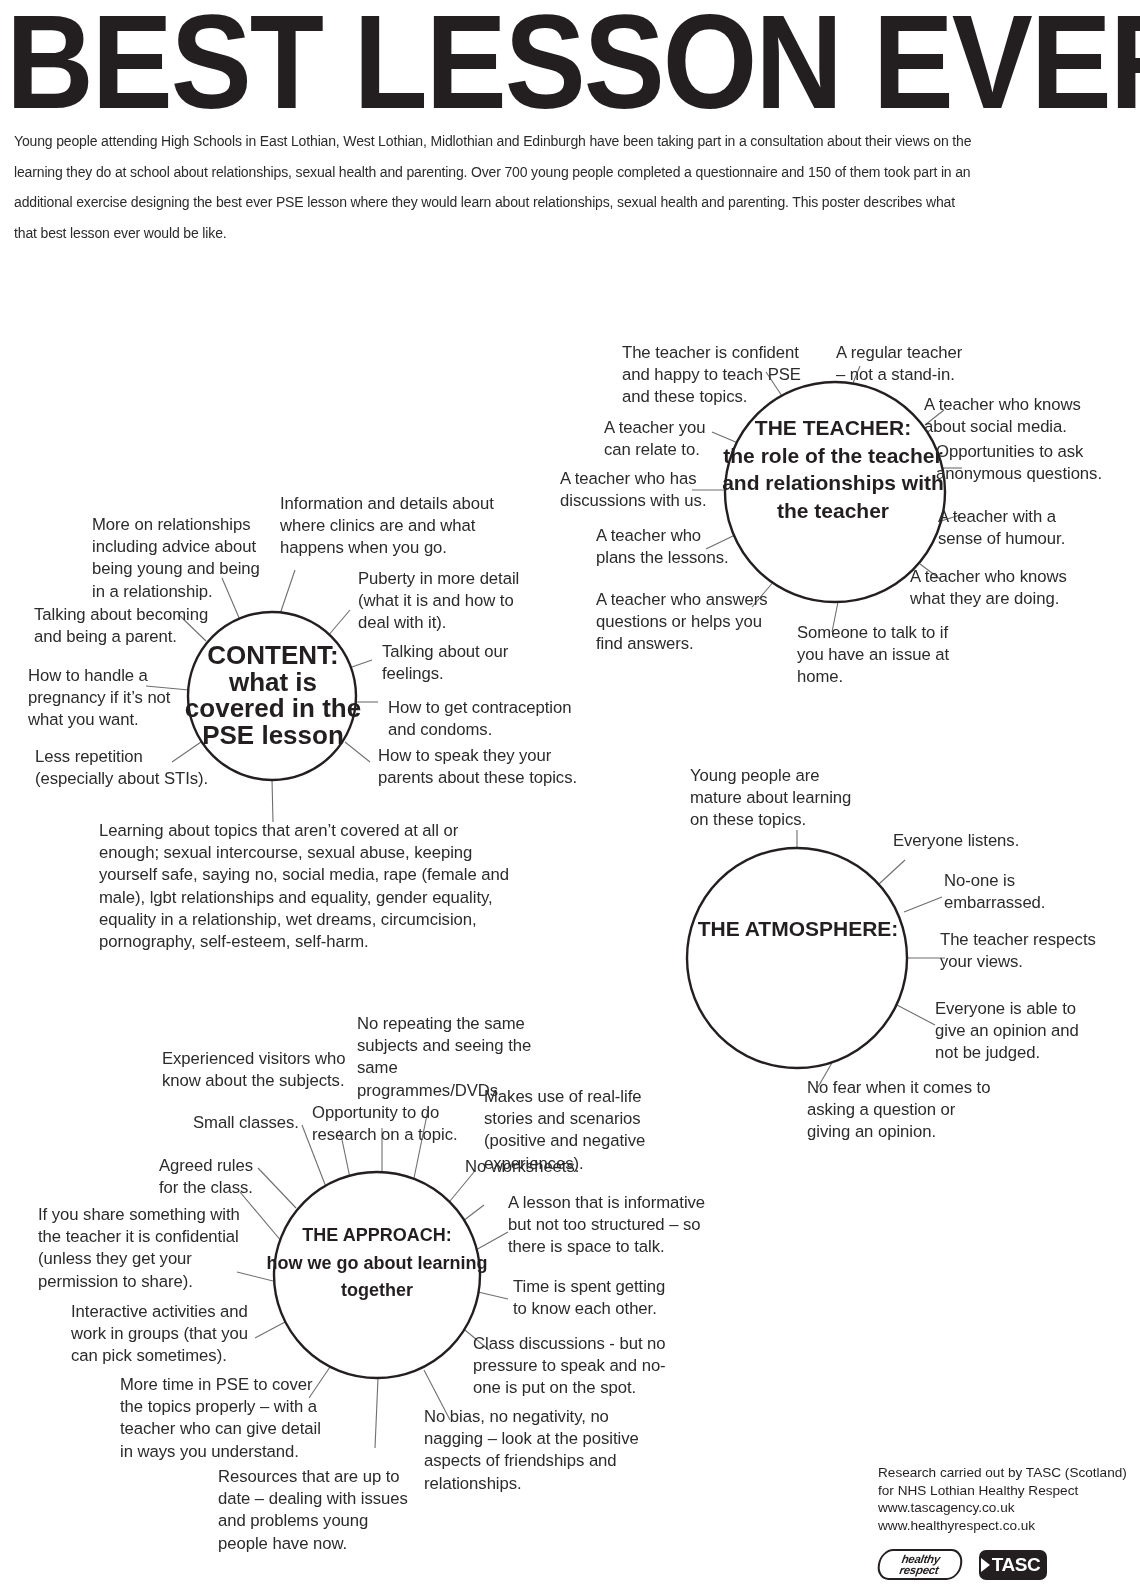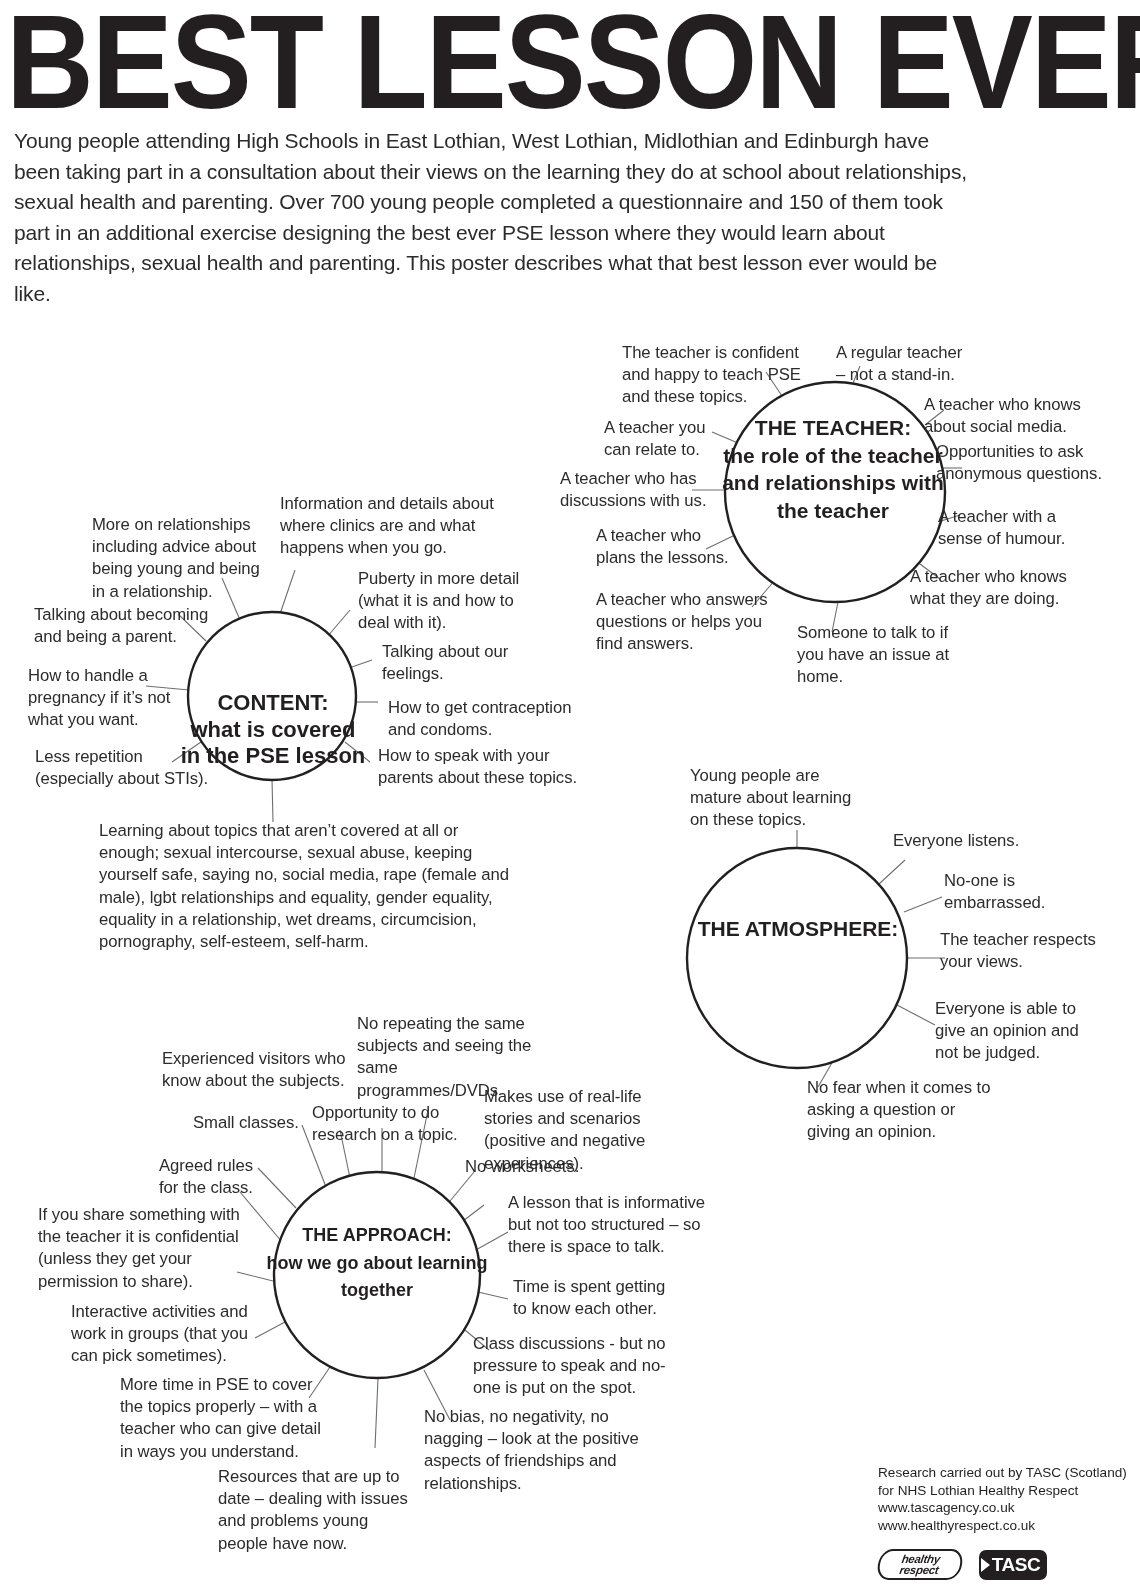--- a/index.html
+++ b/index.html
@@ -32,21 +32,21 @@
     transform: scaleX(1.03) scaleY(1.13);
     transform-origin: left top;
     white-space: nowrap;
   }
 
   #intro-paragraph {
     position: absolute;
     left: 14px;
     top: 126px;
     width: 960px;
-    font-size: 21px;
+    font-size: 14px;
     line-height: 30.6px;
     color: #2b2b2b;
     letter-spacing: -0.15px;
   }
 
   
   #mindmap-canvas {
     position: absolute;
     left: 0; top: 0;
     width: 1140px;
@@ -60,21 +60,21 @@
   .hub-label {
     position: absolute;
     text-align: center;
     font-weight: bold;
     color: #231f20;
     z-index: 4;
   }
   .hub-label .hub-title { display: block; }
   .hub-label .hub-sub { display: block; }
 
-  #hub-content-label   { left: 178px; top: 642px; width: 190px; font-size: 22px; line-height: 26.5px; margin-top: 48px; }
+  #hub-content-label   { left: 178px; top: 642px; width: 190px; font-size: 26px; line-height: 26.5px; }
   #hub-teacher-label   { left: 719px; top: 414px; width: 228px; font-size: 21px; line-height: 27.5px; }
   #hub-atmosphere-label{ left: 672px; top: 915px; width: 252px; font-size: 21px; line-height: 27.5px; }
   #hub-approach-label  { left: 264px; top: 1222px; width: 226px; font-size: 18px; line-height: 27.5px; }
 
   
   .note {
     position: absolute;
     font-size: 16.7px;
     line-height: 22.2px;
     color: #2b2b2b;
@@ -231,21 +231,21 @@
 </div>
 
 <div class="note left" style="left:92px;  top:514px; width:182px;">More on relationships including advice about being young and being in a relationship.</div>
 <div class="note right" style="left:280px; top:493px; width:220px;">Information and details about where clinics are and what happens when you go.</div>
 <div class="note right" style="left:358px; top:568px; width:180px;">Puberty in more detail (what it is and how to deal with it).</div>
 <div class="note left" style="left:34px;  top:604px; width:190px;">Talking about becoming and being a parent.</div>
 <div class="note right" style="left:382px; top:641px; width:150px;">Talking about our feelings.</div>
 <div class="note left" style="left:28px;  top:665px; width:166px;">How to handle a pregnancy if it’s not what you want.</div>
 <div class="note right" style="left:388px; top:697px; width:200px;">How to get contraception and condoms.</div>
 <div class="note left" style="left:35px;  top:746px; width:180px;">Less repetition (especially about STIs).</div>
-<div class="note right" style="left:378px; top:745px; width:210px;">How to speak with your parents about these topics.</div>
+<div class="note right" style="left:378px; top:745px; width:210px;">How to speak they your parents about these topics.</div>
 <div class="note left" style="left:99px;  top:820px; width:420px;">Learning about topics that aren’t covered at all or enough; sexual intercourse, sexual abuse, keeping yourself  safe, saying no, social media, rape (female and male), lgbt relationships and equality, gender equality, equality in a relationship, wet dreams, circumcision, pornography, self-esteem, self-harm.</div>
 
 <div class="note left" style="left:622px; top:342px; width:186px;">The teacher is confident and happy to teach PSE and these topics.</div>
 <div class="note right" style="left:836px; top:342px; width:140px;">A regular teacher – not a stand-in.</div>
 <div class="note right" style="left:924px; top:394px; width:194px;">A teacher who knows about social media.</div>
 <div class="note left" style="left:604px; top:417px; width:130px;">A teacher you can relate to.</div>
 <div class="note right" style="left:936px; top:441px; width:196px;">Opportunities to ask anonymous questions.</div>
 <div class="note left" style="left:560px; top:468px; width:172px;">A teacher who has discussions with us.</div>
 <div class="note right" style="left:938px; top:506px; width:150px;">A teacher with a sense of humour.</div>
 <div class="note left" style="left:596px; top:525px; width:140px;">A teacher who plans the lessons.</div>

